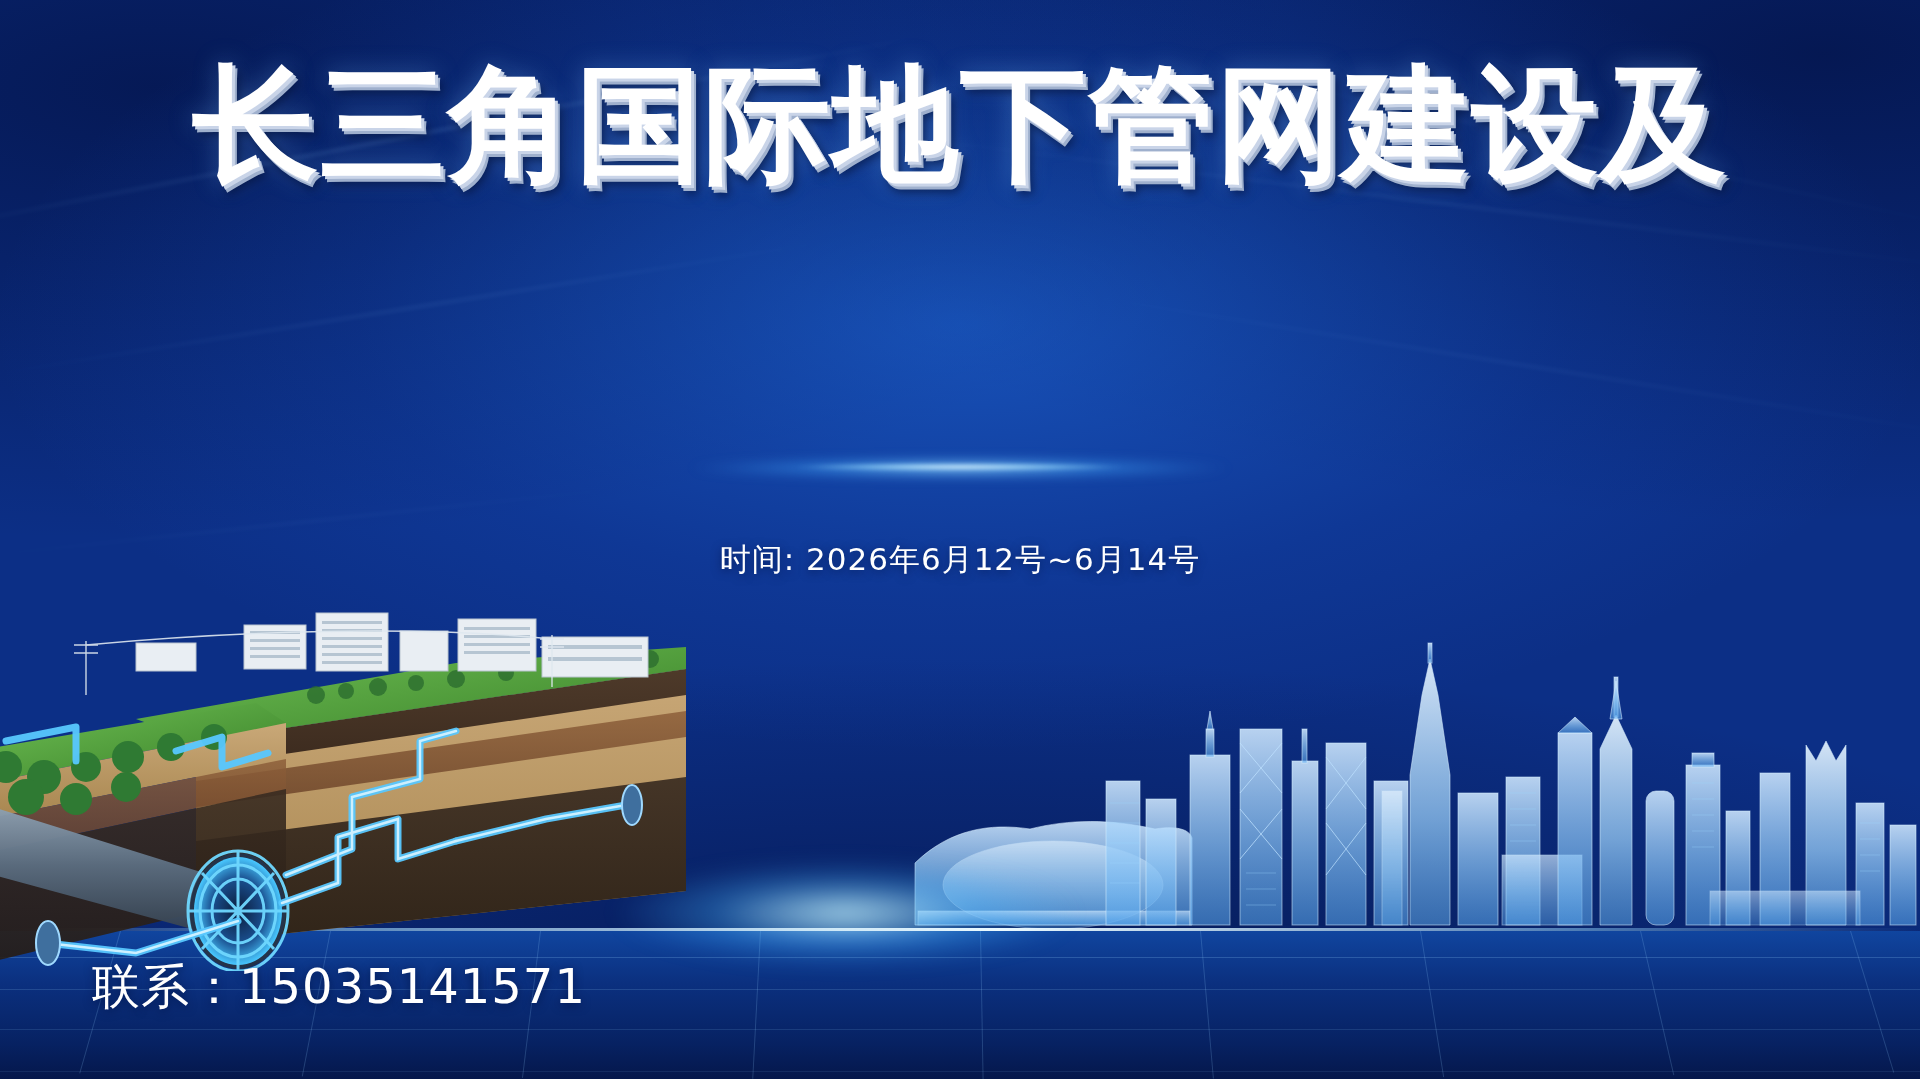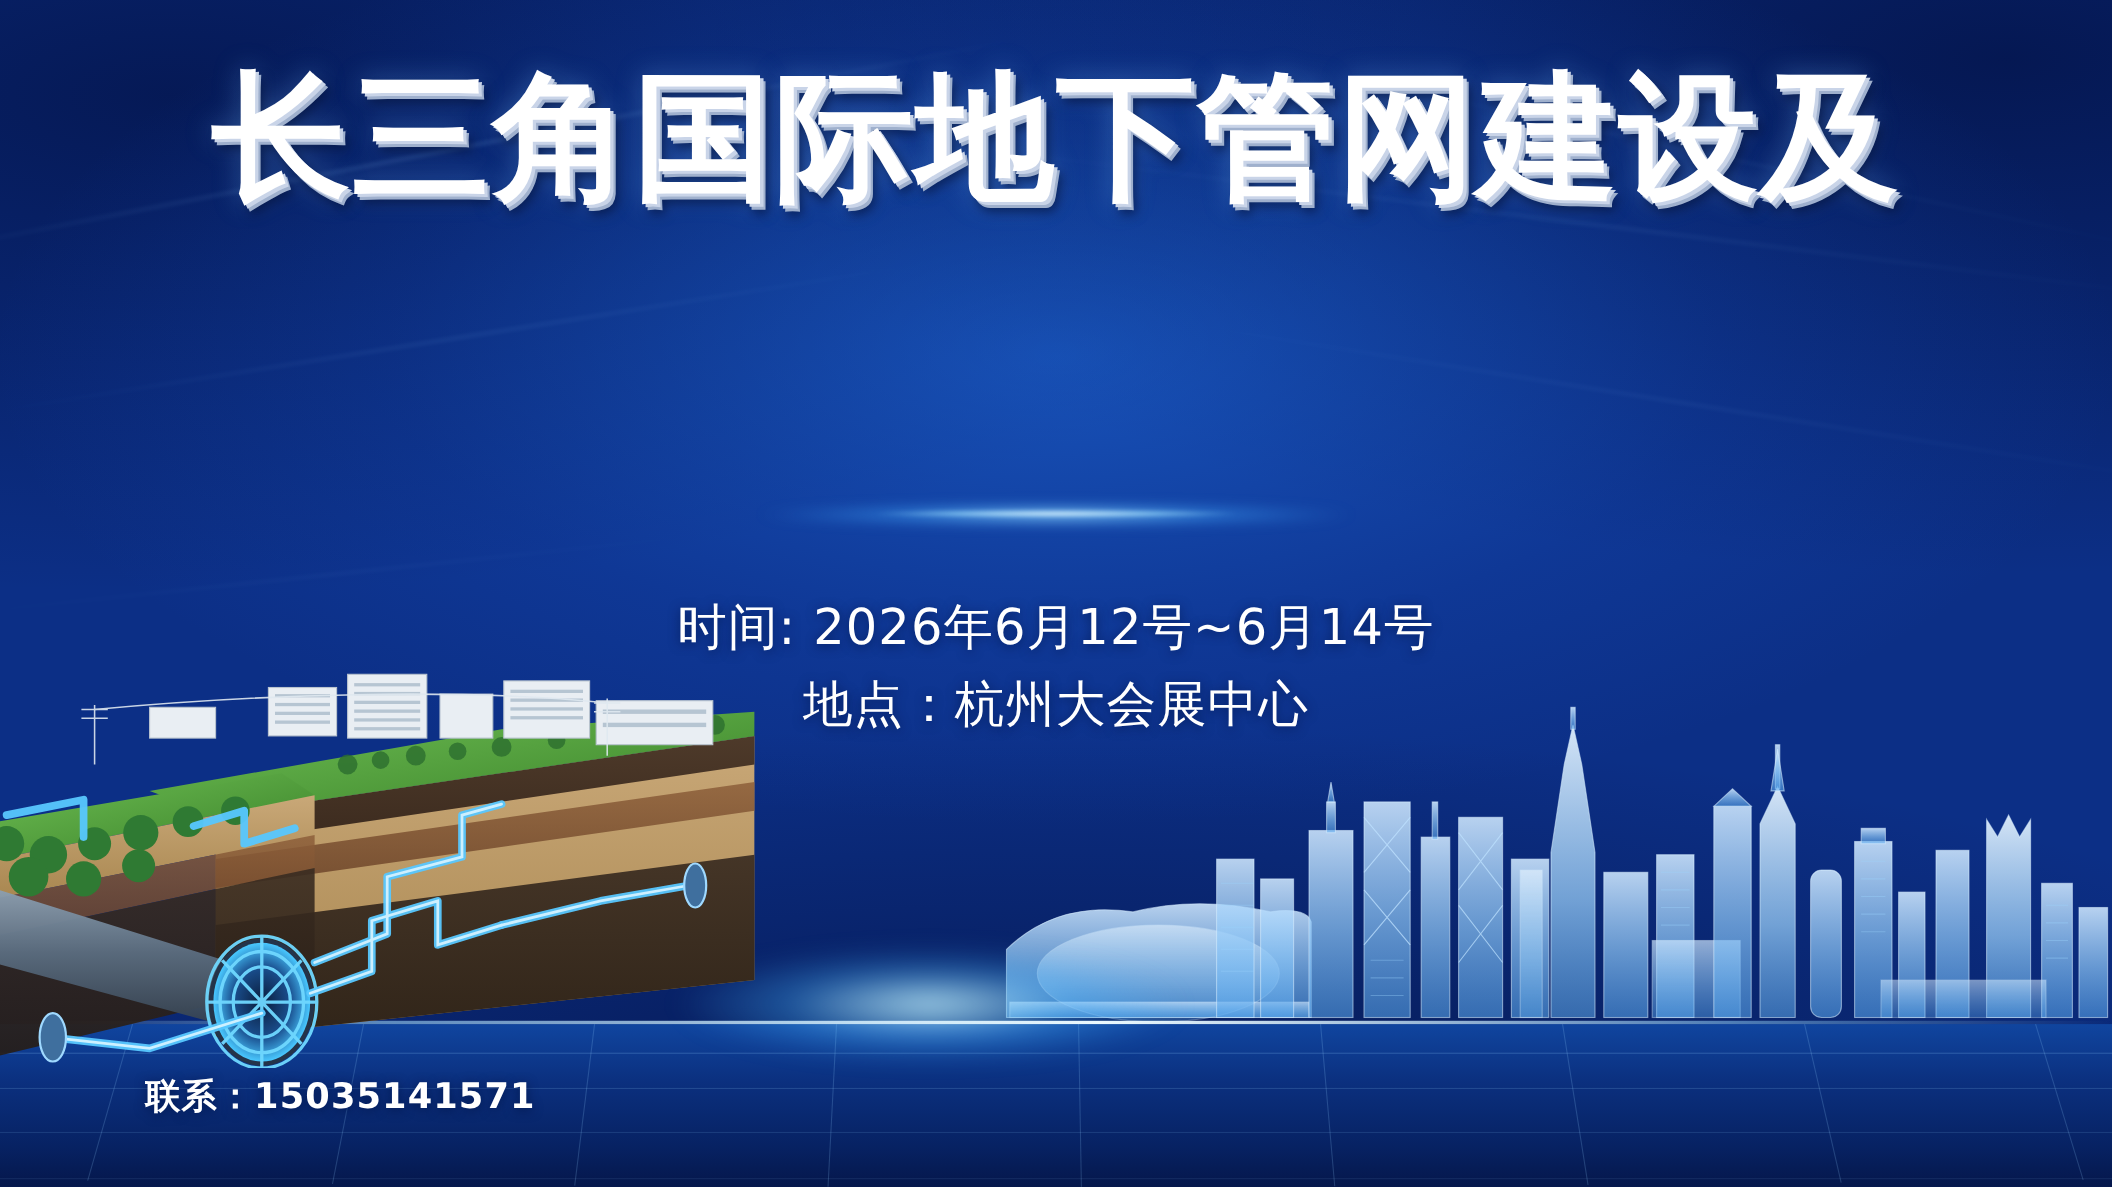--- a/index.html
+++ b/index.html
@@ -76,32 +76,31 @@
     z-index:5;
   }
 
   
   .meta{
     position:absolute;left:0;right:0;top:535px;
     text-align:center;z-index:7;
   }
   .meta-line{
     font-family:"DejaVu Sans","Liberation Sans",sans-serif;
-    color:#ffffff;font-size:45px;font-weight:400;
+    color:#ffffff;font-size:31px;font-weight:400;
     letter-spacing:1px;line-height:1.55;
     text-shadow:0 2px 10px rgba(3,20,70,.7);
   }
 
   
   .contact{
     position:absolute;left:92px;bottom:60px;z-index:9;
     font-family:"DejaVu Sans","Liberation Sans",sans-serif;
-    color:#ffffff;font-size:32px;font-weight:700;letter-spacing:1px;
+    color:#ffffff;font-size:48px;font-weight:400;letter-spacing:1px;
     text-shadow:0 2px 10px rgba(3,20,70,.8);
-    margin-left:40px;
   }
 
   
   .ground{
     position:absolute;left:0;right:0;bottom:0;height:148px;
     overflow:hidden;z-index:3;
     background:linear-gradient(180deg,#10459f 0%,#0b307f 35%,#072263 75%,#05174b 100%);
   }
   .ground .hline{position:absolute;left:0;right:0;height:1px;background:rgba(150,210,255,.22);}
   .ground .vline{position:absolute;top:0;bottom:0;width:1px;background:rgba(150,210,255,.20);transform-origin:top center;}
@@ -146,21 +145,20 @@
   </div>
 
   <div class="headline">
     <div class="hl-line hl1">长三角国际地下管网建设及</div>
   </div>
   <div class="hl-glow"></div>
   <div class="hl-glow2"></div>
 
   <div class="meta">
     <div class="meta-line">时间: 2026年6月12号~6月14号</div>
-    <div class="meta-line">地点：杭州大会展中心</div>
   </div>
 
   <div class="skyline">
     <svg viewBox="0 0 1010 300" preserveAspectRatio="none" aria-hidden="true">
       <defs>
         <linearGradient id="bld" x1="0" y1="0" x2="0" y2="1">
           <stop offset="0%" stop-color="#cfe8ff" stop-opacity=".88"></stop>
           <stop offset="55%" stop-color="#8cc6f7" stop-opacity=".70"></stop>
           <stop offset="100%" stop-color="#5aa9ef" stop-opacity=".55"></stop>
         </linearGradient>

